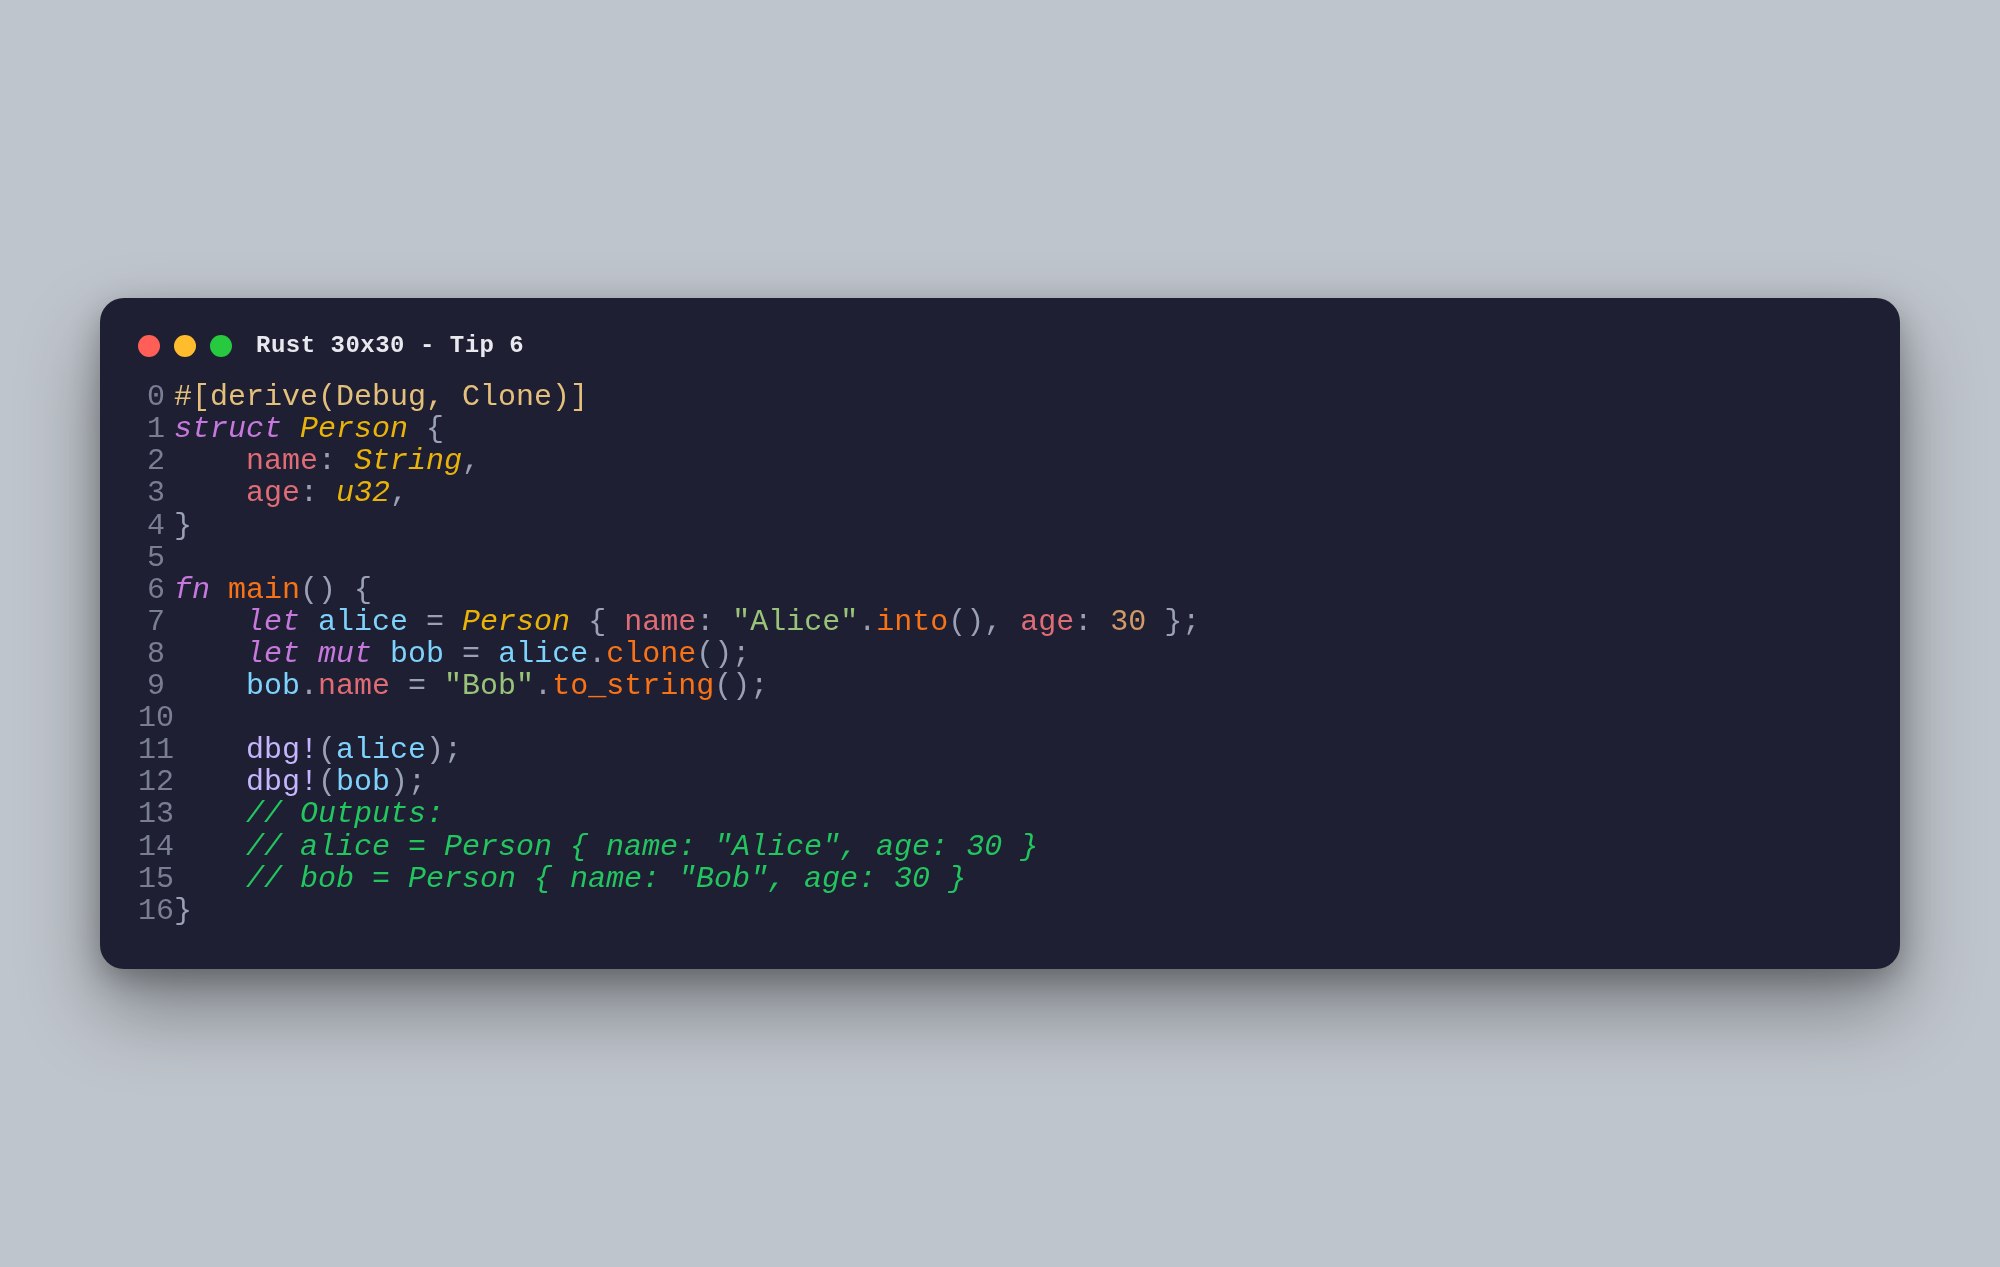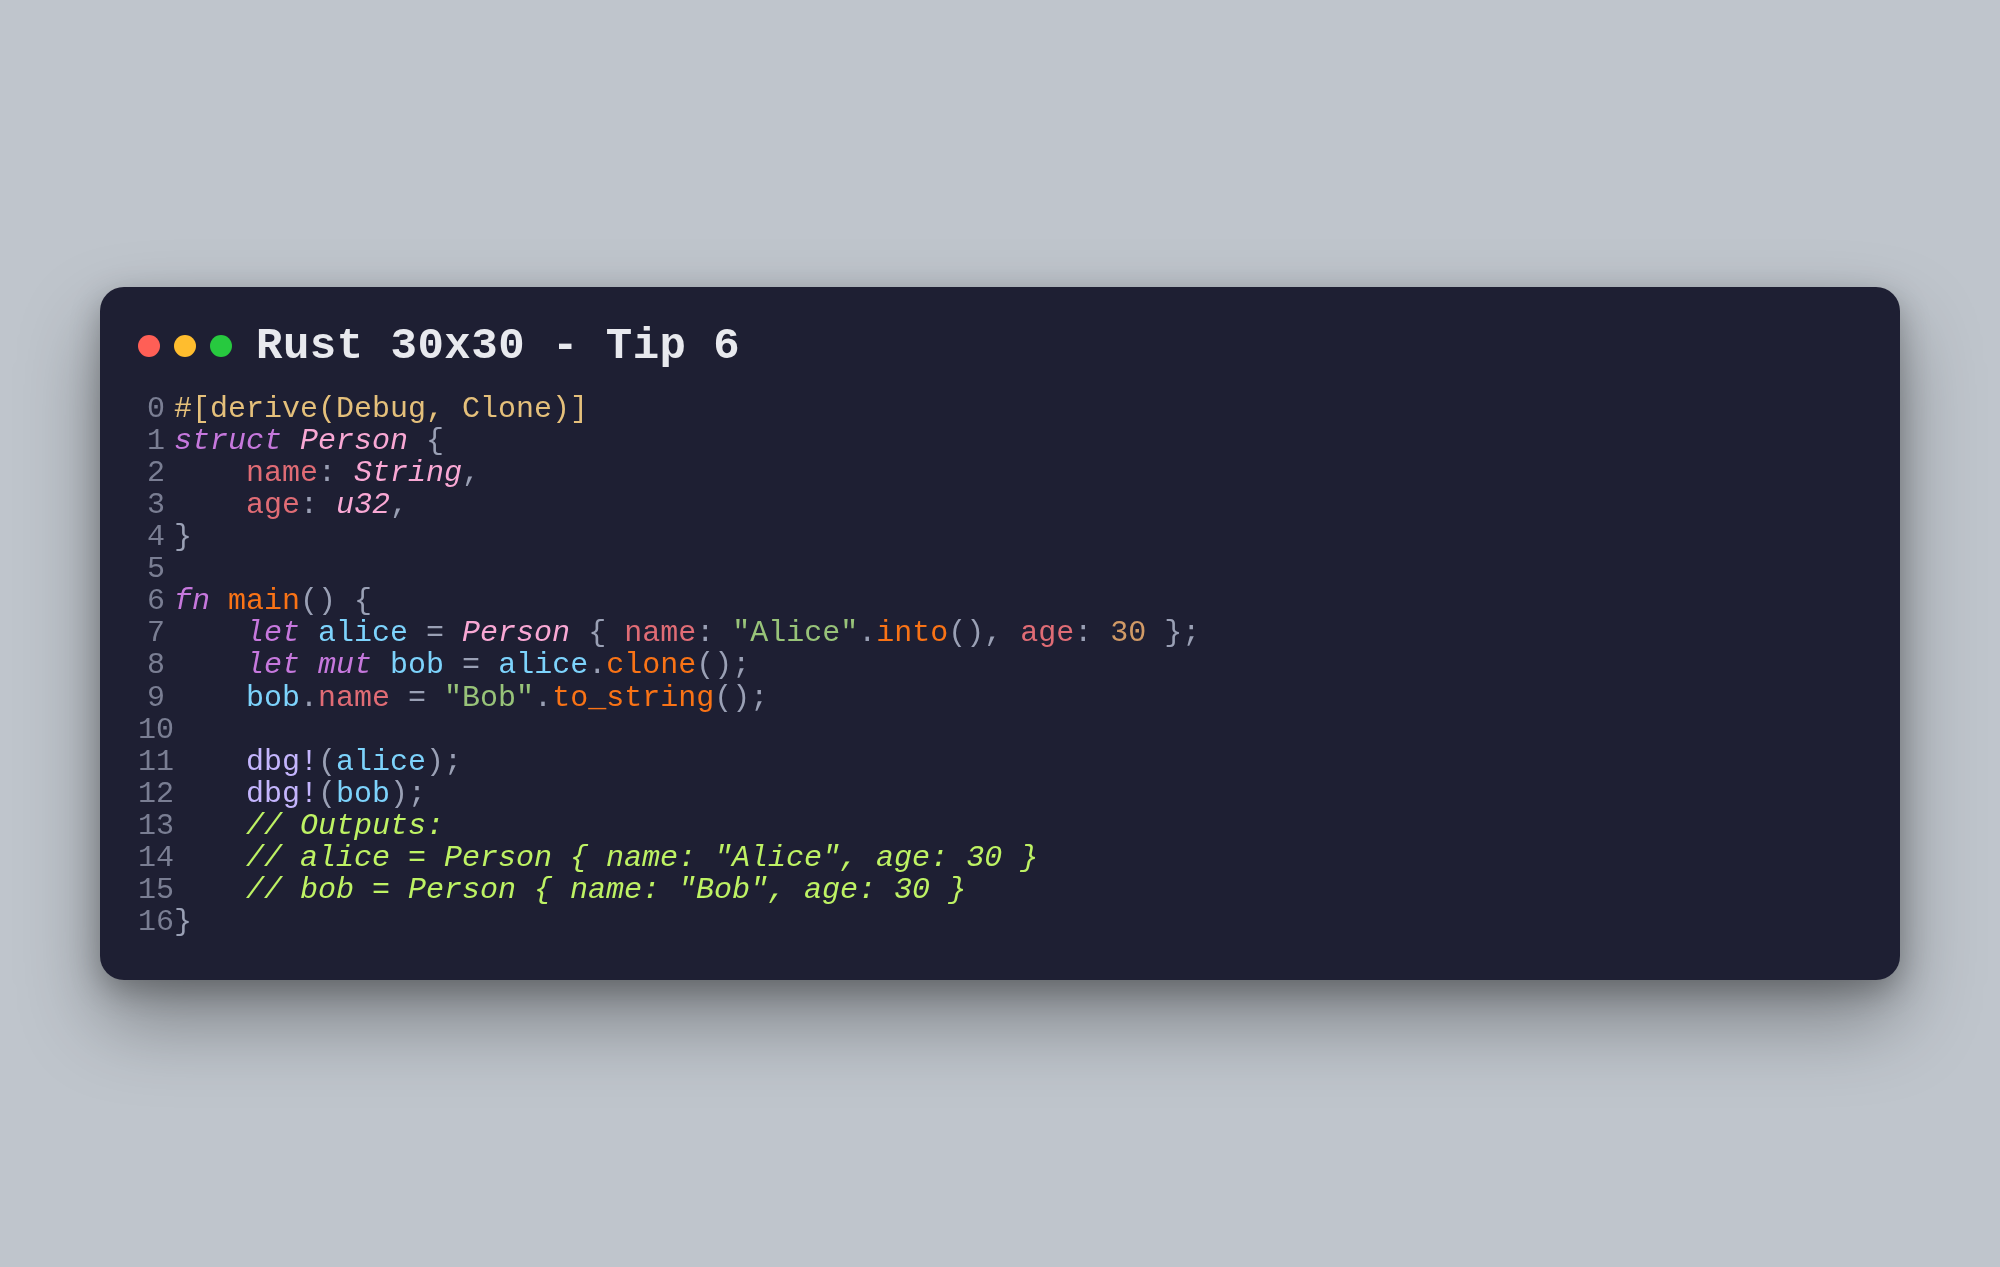--- a/index.html
+++ b/index.html
@@ -27,21 +27,21 @@
   }
   .dot {
     width: 22px; height: 22px; border-radius: 50%;
   }
   .dot.red    { background: #ff5f56; }
   .dot.yellow { background: #ffbd2e; }
   .dot.green  { background: #27c93f; }
   .title {
     font-family: "Menlo", "Consolas", "Courier New", monospace;
     color: #e8e9ee;
-    font-size: 44px;
+    font-size: 24px;
     font-weight: bold;
     margin-left: 10px;
     letter-spacing: .5px;
   }
   .editor {
     font-family: "Menlo", "Consolas", "Courier New", monospace;
     font-size: 30px;
     line-height: 1.07;
     white-space: pre;
     color: #c3c7d4;
@@ -52,29 +52,29 @@
     text-align: right;
     color: #7a7e93;
     user-select: none;
     flex-shrink: 0;
     padding-right: .5ch;
   }
   .code { flex: 1; }
   
   .t-attr    { color: #e5c07b; } 
   .t-kw      { color: #c678dd; font-style: italic; }                     
-  .t-type    { color: #f9a8d4; font-style: italic; } 
+  .t-type    { color: #eab308; font-style: italic; } 
   .t-field   { color: #e06c75; }                     
   .t-func    { color: #f97316; } 
   .t-ident   { color: #7dd3fc; }                     
   .t-str     { color: #98c379; }                     
   .t-num     { color: #d19a66; }                     
   .t-punc    { color: #9aa0b5; }                     
   .t-macro   { color: #c4b5fd; } 
-  .t-comment { color: #bef264; font-style: italic; text-align: center; }
+  .t-comment { color: #22c55e; font-style: italic; text-align: center; }
 </style>
 </head>
 <body>
 
 <div class="window">
   <div class="titlebar">
     <span class="dot red"></span>
     <span class="dot yellow"></span>
     <span class="dot green"></span>
     <span class="title">Rust 30x30 - Tip 6</span>

